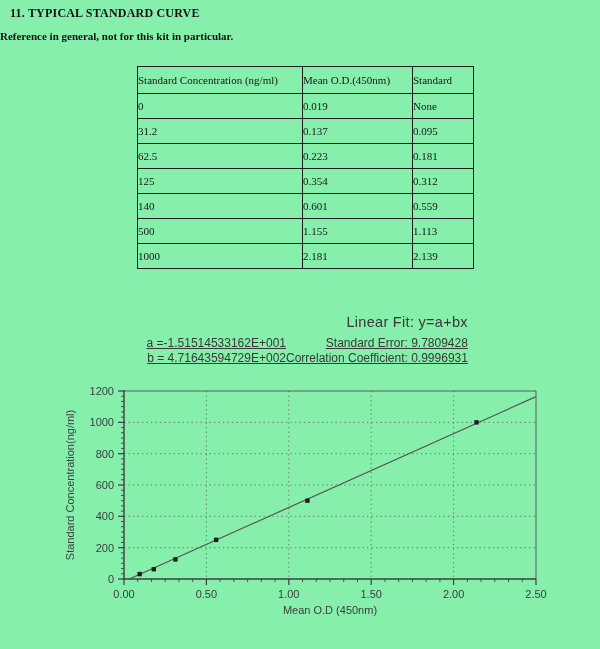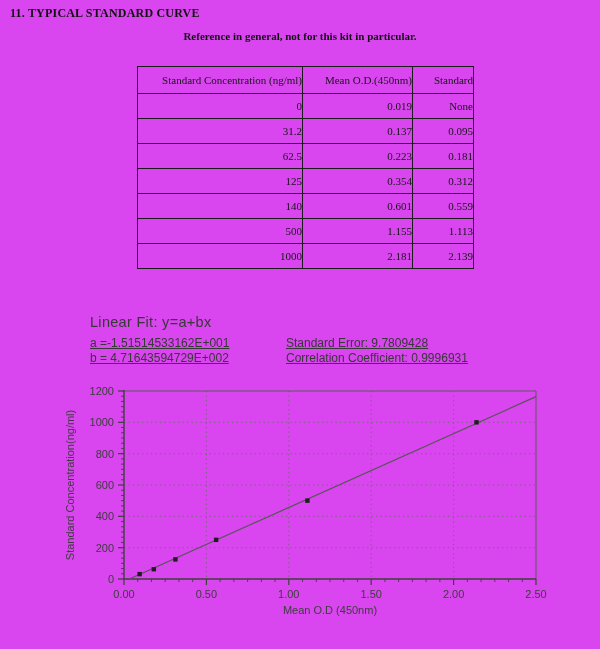--- a/index.html
+++ b/index.html
@@ -1,43 +1,43 @@
 <!DOCTYPE html>
 <html><head>
 <meta charset="utf-8">
 <style>
   html,body{margin:0;padding:0;background:#ffffff;}
   .page{
-    position:relative;width:600px;height:649px;background:#d946ef;overflow:hidden;
+    position:relative;width:600px;height:649px;background:#86efac;overflow:hidden;
     font-family:"Liberation Serif", serif;color:#161616;
   }
   .doc-title{
     position:absolute;left:10px;top:6px;
     font-size:12px;font-weight:bold;letter-spacing:0.2px;color:#111;
   }
   .doc-subtitle{
-    position:absolute;left:0;top:30px;width:600px;text-align:center;
+    position:absolute;left:0;top:30px;width:600px;
     font-size:11px;font-weight:bold;color:#111;
   }
   table.std-table{
     position:absolute;left:137px;top:66px;border-collapse:collapse;
     font-size:11px;color:#161616;
   }
   table.std-table th, table.std-table td{
-    border:1px solid #1c1c1c;text-align:right;font-weight:normal;
+    border:1px solid #1c1c1c;text-align:left;font-weight:normal;
     padding:0;vertical-align:middle;
   }
   table.std-table th{height:26px;}
   table.std-table td{height:24px;}
   .col-conc{width:164px;}
   .col-od{width:109px;}
   .col-adj{width:60px;}
   .fit-block{
     position:absolute;left:90px;top:314px;
-    font-family:"Liberation Sans", sans-serif;color:#383838;
+    font-family:"Liberation Sans", sans-serif;color:#383838;text-align:right;
   }
   .fit-title{font-size:14.5px;letter-spacing:0.3px;margin-bottom:6px;}
   .fit-grid{display:flex;text-decoration:underline;}
   .fit-col{font-size:12px;line-height:14.5px;white-space:nowrap;}
   .fit-col.left{width:196px;}
   #chart{position:absolute;left:0;top:380px;}
   .chart-text{
     font-family:"Liberation Sans", sans-serif;
     fill:#3d3d3d;font-size:11px;
   }

